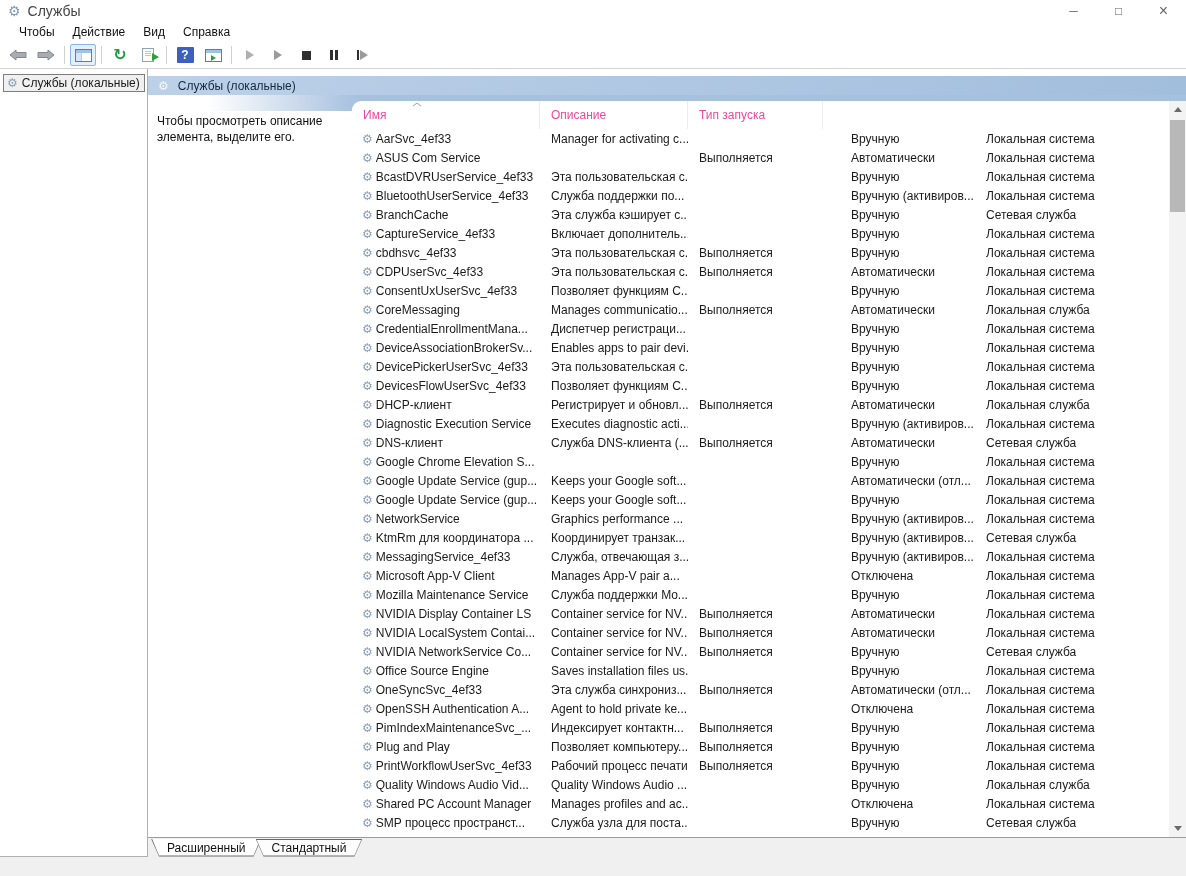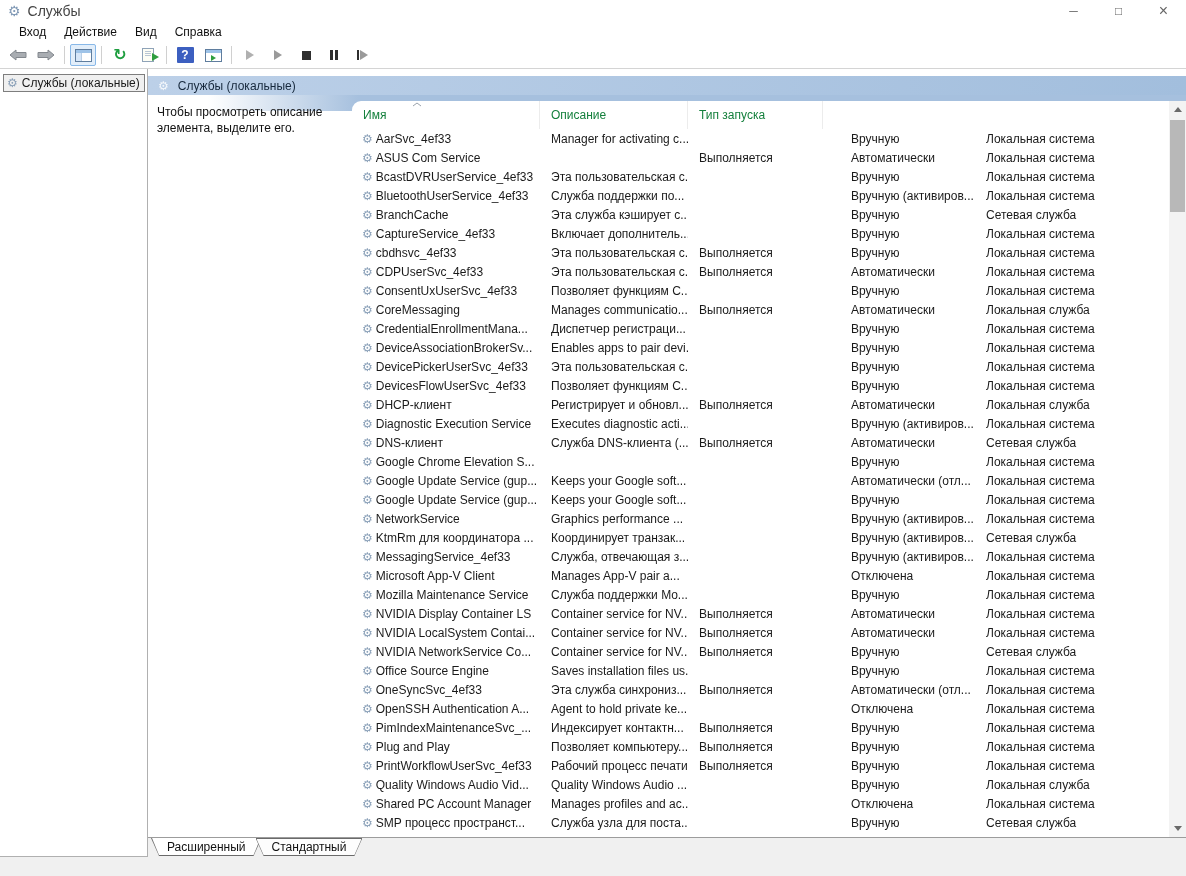--- a/index.html
+++ b/index.html
@@ -52,25 +52,25 @@
   .tree-item .gear{color:#8aa0b8;font-size:12px;line-height:1;}
 
   .content{flex:1 1 auto;display:flex;flex-direction:column;min-width:0;}
   .content-topgap{height:7px;background:#fff;}
   .view-header{height:19px;background:linear-gradient(to right,#bcd0e8,#a2bedd);display:flex;align-items:center;padding-left:10px;gap:9px;}
   .view-header .gear{color:rgba(255,255,255,.85);font-size:12px;line-height:1;}
   .view-header .vh-title{color:#16283c;}
 
   .content-body{flex:1 1 auto;position:relative;background:#fff;min-height:0;}
   .blue-top{position:absolute;left:0;right:0;top:0;height:16px;background:linear-gradient(to right,#ffffff 60px,#a6c0de 210px);}
-  .hint{position:absolute;left:9px;top:9px;width:190px;line-height:16px;color:#111;}
+  .hint{position:absolute;left:9px;top:18px;width:190px;line-height:16px;color:#111;}
   .card{position:absolute;left:204px;right:0;top:6px;bottom:0;background:#fff;border-top-left-radius:9px;overflow:hidden;}
 
   .thead{display:flex;height:28px;align-items:center;padding-right:17px;}
-  .hcell{height:100%;display:flex;align-items:center;padding-left:11px;border-right:1px solid #ececec;position:relative;color:#15803d;}
+  .hcell{height:100%;display:flex;align-items:center;padding-left:11px;border-right:1px solid #ececec;position:relative;color:#ec4899;}
   .hcell.h0{flex:0 0 188px;}
   .hcell.h1{flex:0 0 148px;}
   .hcell.h2{flex:0 0 152px;}
   .hcell.h3{flex:0 0 135px;}
   .hcell.h4{flex:1 1 auto;border-right:none;}
   .sort-ind{position:absolute;left:60px;top:1px;}
 
   .tbody{position:relative;}
   .trow{display:flex;height:19px;align-items:center;}
   .cell{padding-left:11px;white-space:nowrap;overflow:hidden;}
@@ -84,21 +84,21 @@
   
   .vscroll{position:absolute;top:0;right:0;bottom:0;width:17px;background:#f3f3f3;}
   .sb-btn{position:absolute;left:0;right:0;height:17px;background:#f3f3f3;display:flex;align-items:center;justify-content:center;}
   .sb-btn.up{top:0;}
   .sb-btn.down{bottom:0;}
   .sb-arrow-up{width:0;height:0;border-left:4px solid transparent;border-right:4px solid transparent;border-bottom:5px solid #6a6a6a;}
   .sb-arrow-down{width:0;height:0;border-left:4px solid transparent;border-right:4px solid transparent;border-top:5px solid #6a6a6a;}
   .sb-thumb{position:absolute;left:1px;right:1px;top:19px;height:92px;background:#b8b8b8;}
 
   
-  .tabstrip{flex:0 0 20px;background:#f0f0f0;border-top:1px solid #9c9c9c;display:flex;padding-left:3px;position:relative;}
+  .tabstrip{flex:0 0 20px;background:#f0f0f0;border-top:1px solid #9c9c9c;display:flex;padding-left:3px;position:relative;align-items:center;}
   .btab{position:relative;height:18px;padding:0 16px;display:flex;align-items:center;margin-right:-6px;}
   .btab .shape-out{position:absolute;inset:0;background:#6a6a6a;clip-path:polygon(0 0,100% 0,calc(100% - 8px) 100%,8px 100%);}
   .btab .shape-in{position:absolute;left:1px;right:1px;top:0;bottom:1px;background:#fff;clip-path:polygon(0 0,100% 0,calc(100% - 7px) 100%,7px 100%);}
   .btab.inactive .shape-in{background:#fdfdfd;top:1px;}
   .btab .lbl{position:relative;z-index:2;color:#111;}
 
   svg{display:block;}
 </style>
 </head>
 <body>
@@ -109,21 +109,21 @@
     <span class="app-gear">⚙</span>
     <span class="title">Службы</span>
     <div class="win-controls">
       <span class="win-btn">─</span>
       <span class="win-btn">□</span>
       <span class="win-btn close">×</span>
     </div>
   </div>
 
   <div class="menubar">
-    <span class="menu-item">Вход</span>
+    <span class="menu-item">Чтобы</span>
     <span class="menu-item">Действие</span>
     <span class="menu-item">Вид</span>
     <span class="menu-item">Справка</span>
   </div>
 
   <div class="toolbar">
     <span class="tbtn">
       <svg width="18" height="12">
           <path d="M7 1 L1 6 L7 11 L7 8.5 H17 V3.5 H7 Z" fill="#a9adb2" stroke="#83888e" stroke-width="1"></path>
         </svg>

